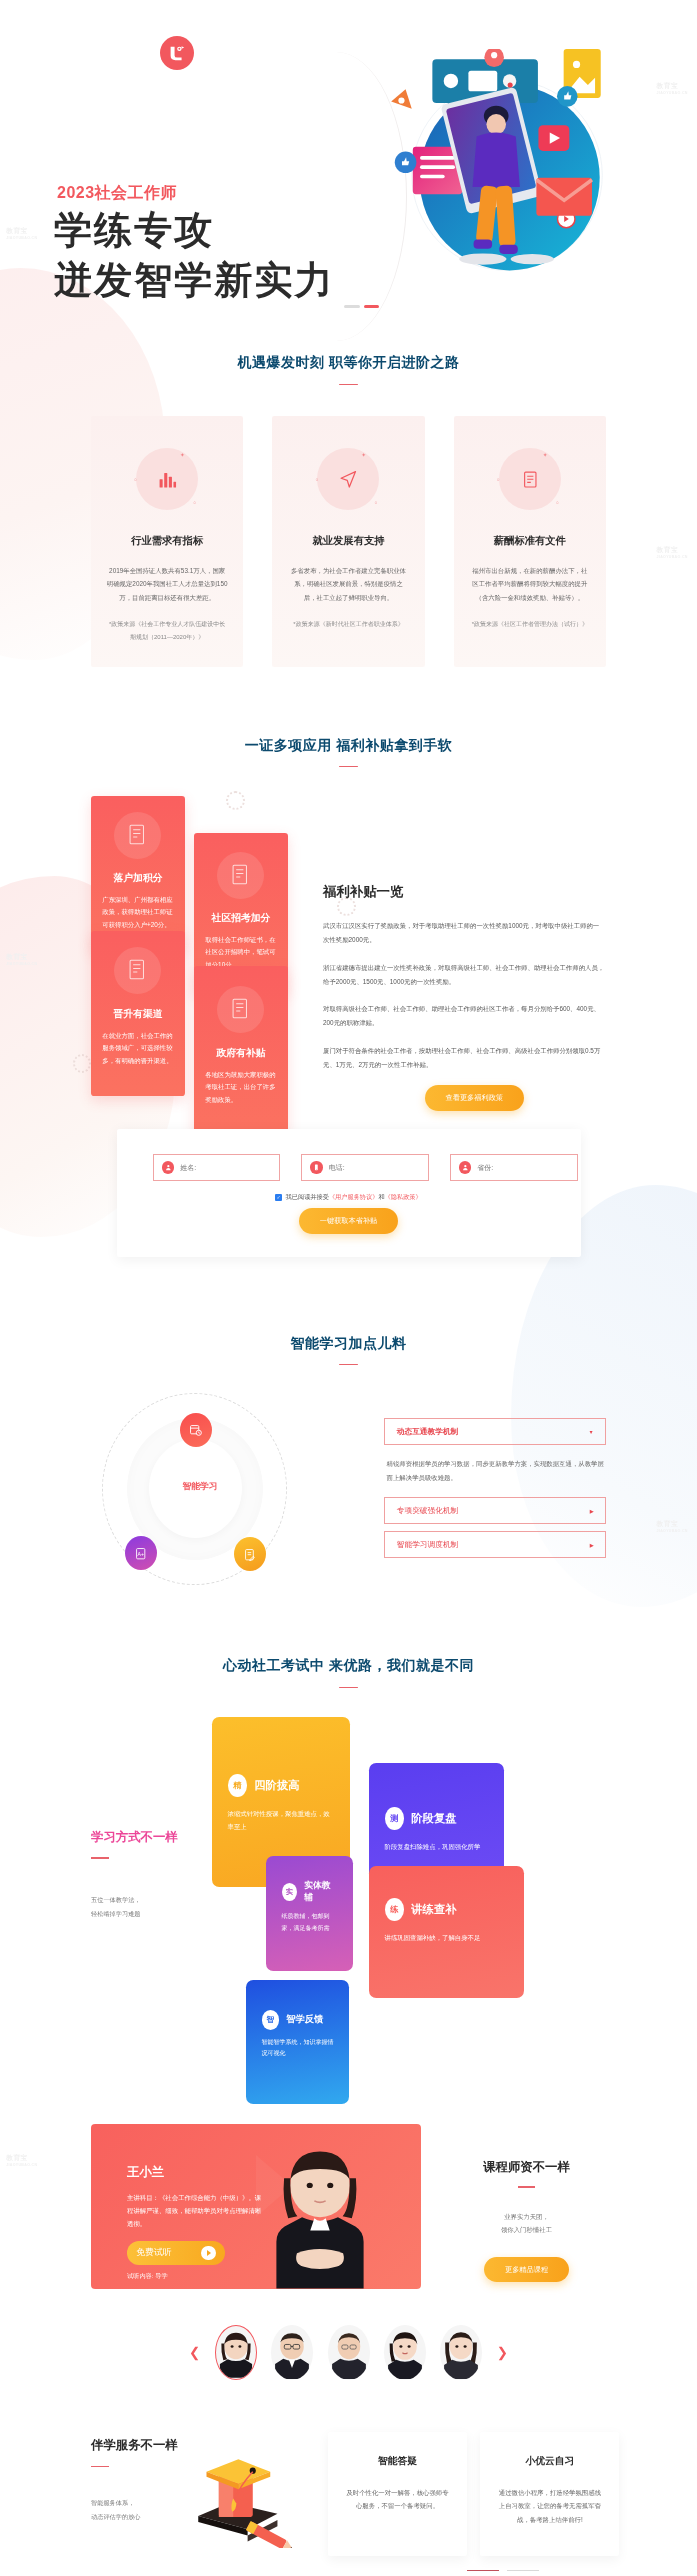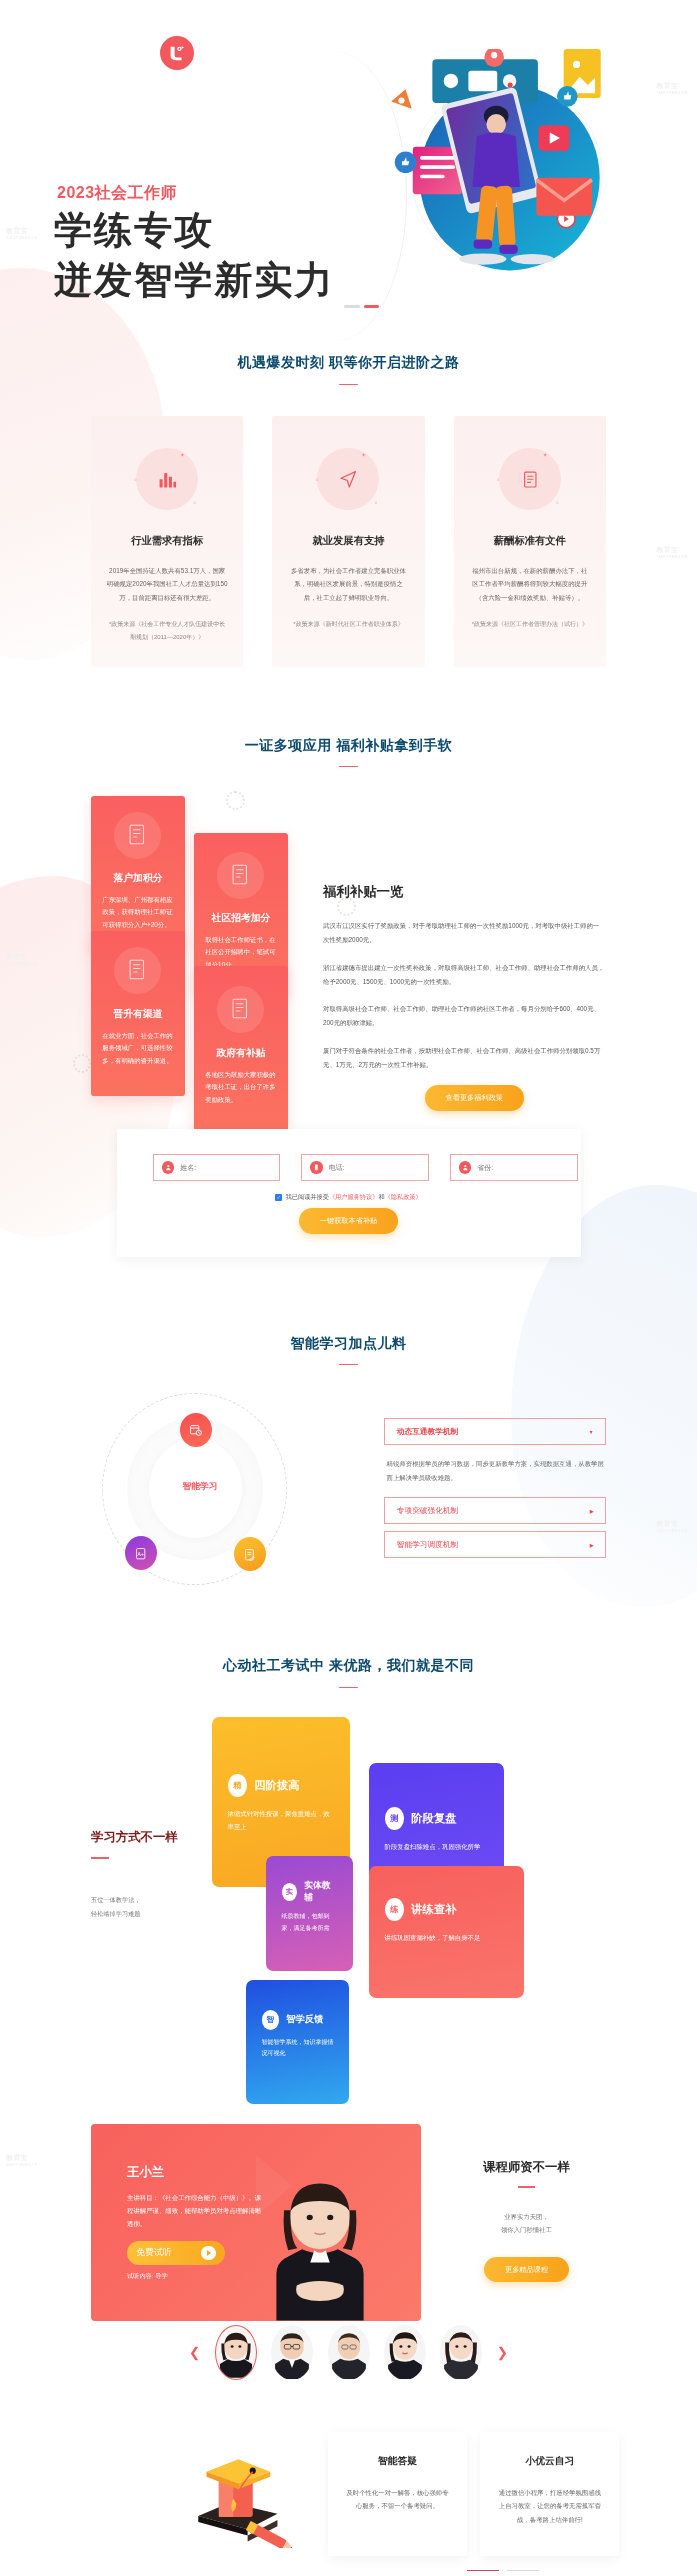--- a/index.html
+++ b/index.html
@@ -128,21 +128,21 @@
      justify-content:space-between; padding:0 11.3px; font-size:7.7px; color:#e8474f; }
   .acc-head.on { font-weight:bold; }
   .acc-body { font-size:6.4px; line-height:2.2; color:#666; padding:11.3px 2.1px 12.4px; }
   .acc-gap { height:7.2px; }
   .caret { font-size:5.2px; color:#e8474f; }
 
   
   .sec5 { position:relative; z-index:2; padding-top:49px; }
   .diff-wrap { width:515px; margin:29px auto 0; position:relative; height:258px; }
   .diff-left { position:absolute; left:0; top:112px; width:134px; }
-  .diff-left h3 { font-size:12.4px; font-weight:bold; color:#7f1d1d; }
+  .diff-left h3 { font-size:12.4px; font-weight:bold; color:#ec4899; }
   .diff-left .rl { width:17.5px; height:1.5px; background:#e8636b; margin:11.3px 0 0; }
   .diff-left p { margin-top:34px; font-size:6.2px; line-height:2.3; color:#777; }
   .dcard { position:absolute; border-radius:7.2px; color:#fff; padding:0 15.5px; }
   .dcard .row { display:flex; align-items:center; }
   .dcard .bub { width:19.6px; height:23px; border-radius:50%; background:#fff; margin-right:7.2px;
      display:flex; align-items:center; justify-content:center; font-weight:bold; font-size:8.2px; }
   .dcard h4 { font-size:11.3px; font-weight:bold; }
   .dcard p { margin-top:11.3px; font-size:6.4px; line-height:1.9; }
   .d1 { left:121px; top:0;   width:138px; height:170px; padding-top:57px;
         background:linear-gradient(170deg,#fcbf2b 0%,#f9a722 100%); }
@@ -160,21 +160,21 @@
   .d4 .bub { color:#f8605c; }
   .d5 { left:155px; top:263px; width:103px; height:124px; padding-top:30px;
         background:linear-gradient(170deg,#1f4fe0 0%,#31a9ef 100%); }
   .d5 .bub { color:#2a6ae8; width:17.5px; height:19.6px; font-size:7.7px; }
   .d5 h4 { font-size:9.3px; }
   .d5 p { margin-top:7.2px; font-size:6px; }
 
   
   .sec6 { position:relative; z-index:2; margin-top:149px; }
   .teach-wrap { width:515px; margin:0 auto; position:relative; height:155px; }
-  .teach-card { position:absolute; left:0; top:0; width:330px; height:197px; border-radius:4.1px;
+  .teach-card { position:absolute; left:0; top:0; width:330px; height:165px; border-radius:4.1px;
      background:linear-gradient(135deg,#f8615d 0%,#fb7a6a 100%); overflow:hidden; }
   .teach-card .tri { position:absolute; right:129px; top:31px; width:0; height:0;
      border-left:36px solid rgba(255,255,255,.05); border-top:31px solid transparent; border-bottom:31px solid transparent; }
   .teach-card .info { position:absolute; left:36px; top:40px; width:139px; color:#fff; }
   .teach-card .info h4 { font-size:12.4px; font-weight:bold; }
   .teach-card .info p { margin-top:11.3px; font-size:6.4px; line-height:2; }
   .trial-btn { position:absolute; left:36px; top:117px; width:98px; height:24px; border-radius:12px;
      background:linear-gradient(90deg,#fcc038 0%,#f8a81f 100%); display:flex; align-items:center;
      padding:0 9.3px; justify-content:space-between; color:#fff; font-size:8.8px; cursor:pointer;}
   .trial-btn .pl { width:14.4px; height:14.4px; border-radius:50%; background:#fff; display:flex;
@@ -736,20 +736,28 @@
           <path d="M24 68q17 8 34 0l16 10v28h-66v-28z" fill="#2a2a33"></path>
           </svg>
       </div>
 
       <span class="arw">❯</span>
     </div>
   </section>
 
   <section class="sec7">
     <div class="comp-wrap">
+      <div class="comp-left">
+        <h3>伴学服务不一样</h3>
+        <div class="rl"></div>
+        <p>
+          <span>智能服务体系，</span><br>
+          <span>动态评估学的放心</span>
+        </p>
+      </div>
 
       <svg class="cap-art" viewBox="0 0 210 180">
         <path d="M18 118 l62 -26 l92 22 l-58 30 z" fill="#2a201d"></path>
         <path d="M18 118 v12 l96 26 v-12z" fill="#16100e"></path>
         <path d="M114 156 l58 -30 v12 l-58 30z" fill="#3d302c"></path>
         <rect x="58" y="38" width="66" height="82" rx="4" fill="#f4604f"></rect>
         <rect x="58" y="38" width="28" height="82" fill="#f8806b"></rect>
         <path d="M34 32 l62 -24 l62 24 l-62 24z" fill="#fbc336"></path>
         <path d="M34 32 l62 24 v10 l-62 -24z" fill="#f49a22"></path>
         <path d="M158 32 l-62 24 v10 l62 -24z" fill="#f8ad28"></path>

